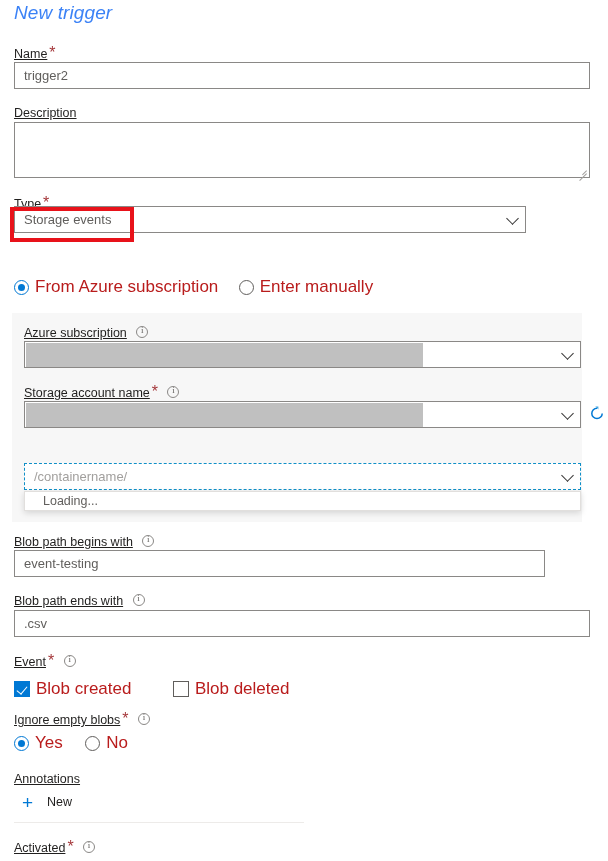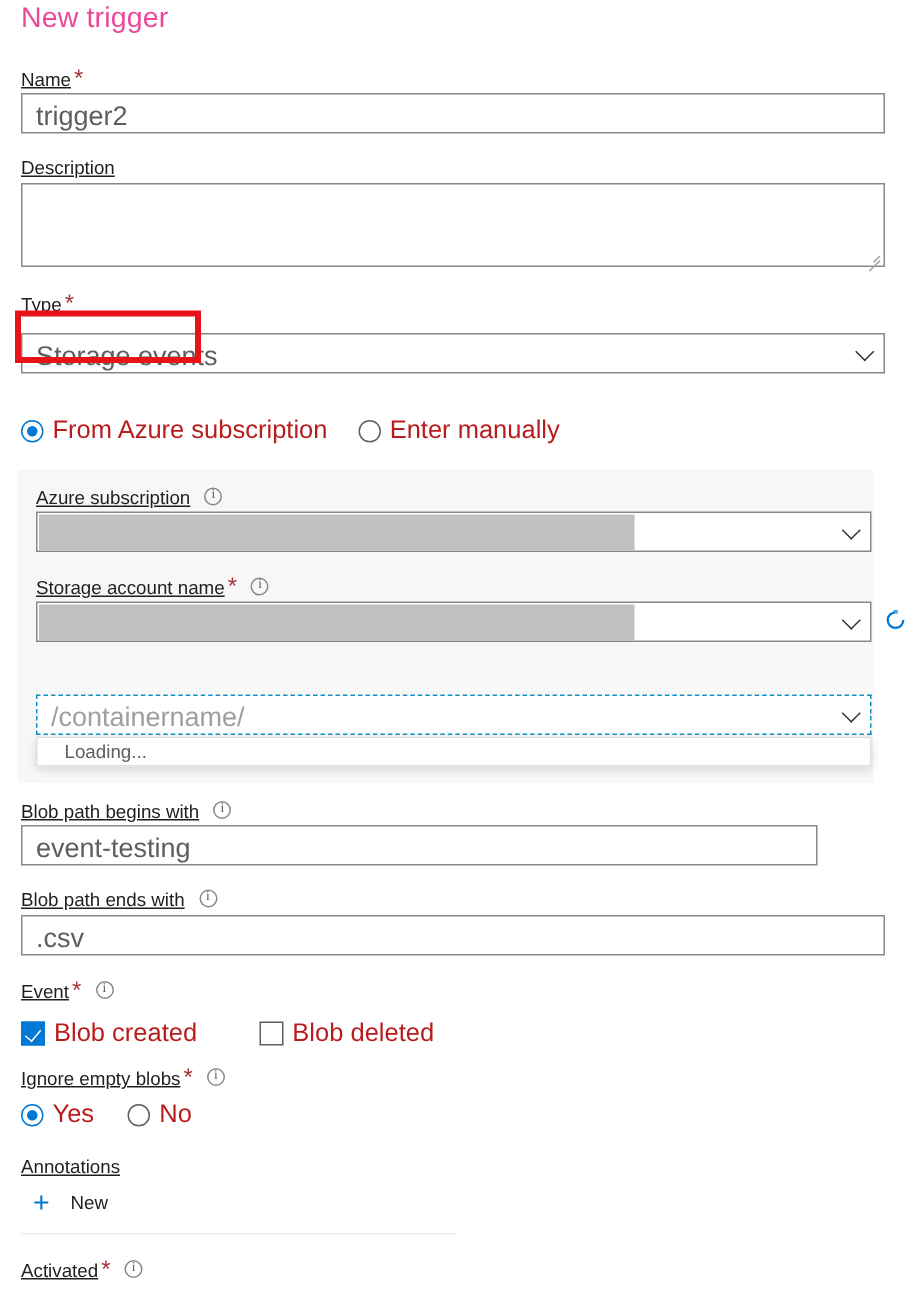--- a/index.html
+++ b/index.html
@@ -8,22 +8,23 @@
     width: 608px; height: 861px;
     background: #ffffff;
     font-family: "Liberation Sans", sans-serif;
     color: #1b1a19;
     overflow: hidden;
   }
   .page { position: relative; width: 608px; height: 861px; }
 
   .title {
     position: absolute; left: 14px; top: 2px;
-    font-size: 19px; font-weight: 400; color: #ec4899;
+    font-size: 19px; font-weight: 400; color: #3b82f6;
     letter-spacing: .1px;
+    font-style: italic;
   }
 
   .lbl {
     font-size: 12.5px; color: #201f1e; font-weight: 400;
     display: inline-block; white-space: nowrap; text-decoration: underline;
   }
   .req { color: #a4373a; margin-left: 2px; }
 
   .info {
     display: inline-block; width: 12px; height: 12px;
@@ -34,23 +35,23 @@
     content: "i";
     position: absolute; left: 0; right: 0; top: -2px;
     text-align: center; font-size: 9px; color: #605e5c;
     font-family: "Liberation Serif", serif;
   }
 
   .field {
     position: absolute;
     border: 1px solid #8a8886;
     background: #fff;
-    font-size: 18px;
+    font-size: 13px;
     color: #605e5c;
-    display: flex; align-items: flex-end;
+    display: flex; align-items: center;
     padding: 0 9px;
     height: 27px;
   }
   .field.ta { display: block; padding: 5px 9px; }
 
   .chev {
     position: absolute; right: 8px; top: 50%;
     width: 9px; height: 9px; margin-top: -6px;
     border-right: 1.4px solid #323130;
     border-bottom: 1.4px solid #323130;
@@ -155,21 +156,21 @@
     <span></span>
     <span class="resize-grip">
       <i style="width:10px;bottom:1px"></i>
       <i style="width:6px;bottom:1px;right:0;top:5px"></i>
     </span>
   </div>
 
   <div style="position:absolute;left:14px;top:194px">
     <span class="lbl">Type</span><span class="req">*</span>
   </div>
-  <div class="field" style="left:14px;top:222px;width:576px">
+  <div class="field" style="left:14px;top:206px;width:512px">
     <span>Storage events</span>
     <span class="chev"></span>
   </div>
   <div class="redbox" style="left:10px;top:207px;width:124px;height:35px"></div>
 
   <div style="position:absolute;left:14px;top:277px">
     <span style="white-space:nowrap">
       <span class="radio on"></span><span class="opt-lbl">From Azure subscription</span>
     </span>
     <span style="white-space:nowrap;margin-left:16px">

